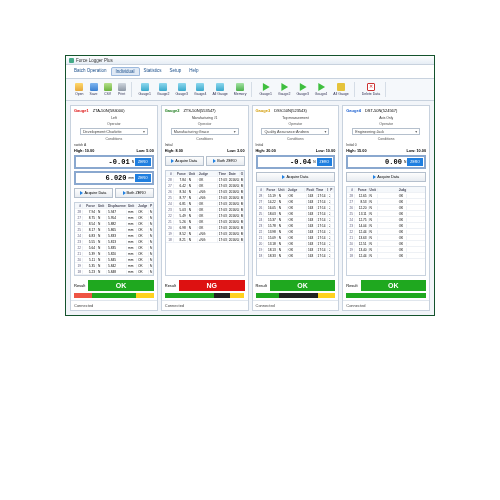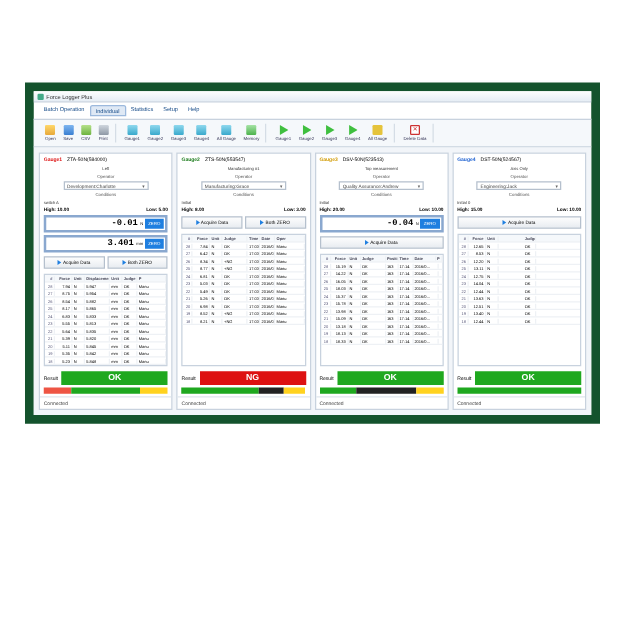--- a/index.html
+++ b/index.html
@@ -1,17 +1,17 @@
 <!DOCTYPE html>
 <html><head>
 <meta charset="utf-8">
 <style>
 *{box-sizing:border-box;margin:0;padding:0;font-family:"Segoe UI",Tahoma,sans-serif}
 body{background:#fff;padding:50px 20px;font-size:5px}
-.window{border:7px solid #14532d;background:#fff;width:460px;margin:16px auto}
+.window{border:1px solid #14532d;background:#fff;width:370px;margin:5px auto}
 .titlebar{background:linear-gradient(#fdfefe,#e6edf5);height:9px;display:flex;align-items:center;padding:0 3px;border-bottom:1px solid #c8d2de;font-size:4.5px;color:#333}
 .titlebar .ico{width:5px;height:5px;background:#4a8;margin-right:2px;border-radius:1px}
 .menubar{display:flex;gap:0;font-size:4.5px;padding:2px 4px;color:#1a4e8a}
 .menubar span{padding:1px 4px;cursor:pointer}
 .menubar span.active{background:#dfe9f5;border:1px solid #9cb9dd;border-radius:2px 2px 0 0}
 .ribbon{background:#f5f8fb;border-top:1px solid #c8d2de;border-bottom:1px solid #c8d2de;padding:3px 4px;display:flex;gap:2px;align-items:flex-start}
 .rgroup{display:flex;gap:2px;padding:0 3px;border-right:1px solid #d5dde6}
 .rbtn{display:flex;flex-direction:column;align-items:center;gap:1px;padding:1px 2px;cursor:pointer}
 .rbtn .ic{width:8px;height:8px;border-radius:1px}
 .rbtn .lbl{font-size:3.5px;color:#335;white-space:nowrap}
@@ -175,21 +175,21 @@
     <div class="hl">
           <b>High: 10.00</b>
           <b>Low: 5.00</b>
         </div>
     <div class="reading">
       <span class="rv">-0.01</span>
       <span class="ru sm">N</span>
       <span class="zbtn">ZERO</span>
         </div>
         <div class="reading">
-      <span class="rv">3.401</span>
+      <span class="rv">6.020</span>
       <span class="ru sm">mm</span>
       <span class="zbtn">ZERO</span>
         </div>
         <div class="abtns">
           <div class="abtn"><span class="tri"></span>Acquire Data</div>
           <div class="abtn"><span class="tri"></span>Both ZERO</div>
         </div>
     <div class="table">
           <div class="trow th">
             <div class="c0">#</div>
@@ -630,20 +630,25 @@
           <div class="dd">Engineering:Jack</div>
         </div>
     <div class="lbl2">Conditions</div>
     <div class="pline sm">
           <span>Initial 0</span>
         </div>
     <div class="hl">
           <b>High: 15.00</b>
           <b>Low: 10.00</b>
         </div>
+    <div class="reading">
+      <span class="rv">0.00</span>
+      <span class="ru sm">N</span>
+      <span class="zbtn">ZERO</span>
+        </div>
         <div class="abtns">
           <div class="abtn"><span class="tri"></span>Acquire Data</div>
         </div>
     <div class="table">
           <div class="trow th">
             <div class="c0">#</div>
             <div class="c1">Force</div>
             <div class="c2">Unit</div>
             <div class="c3"></div>
             <div class="c4">Judge</div>

